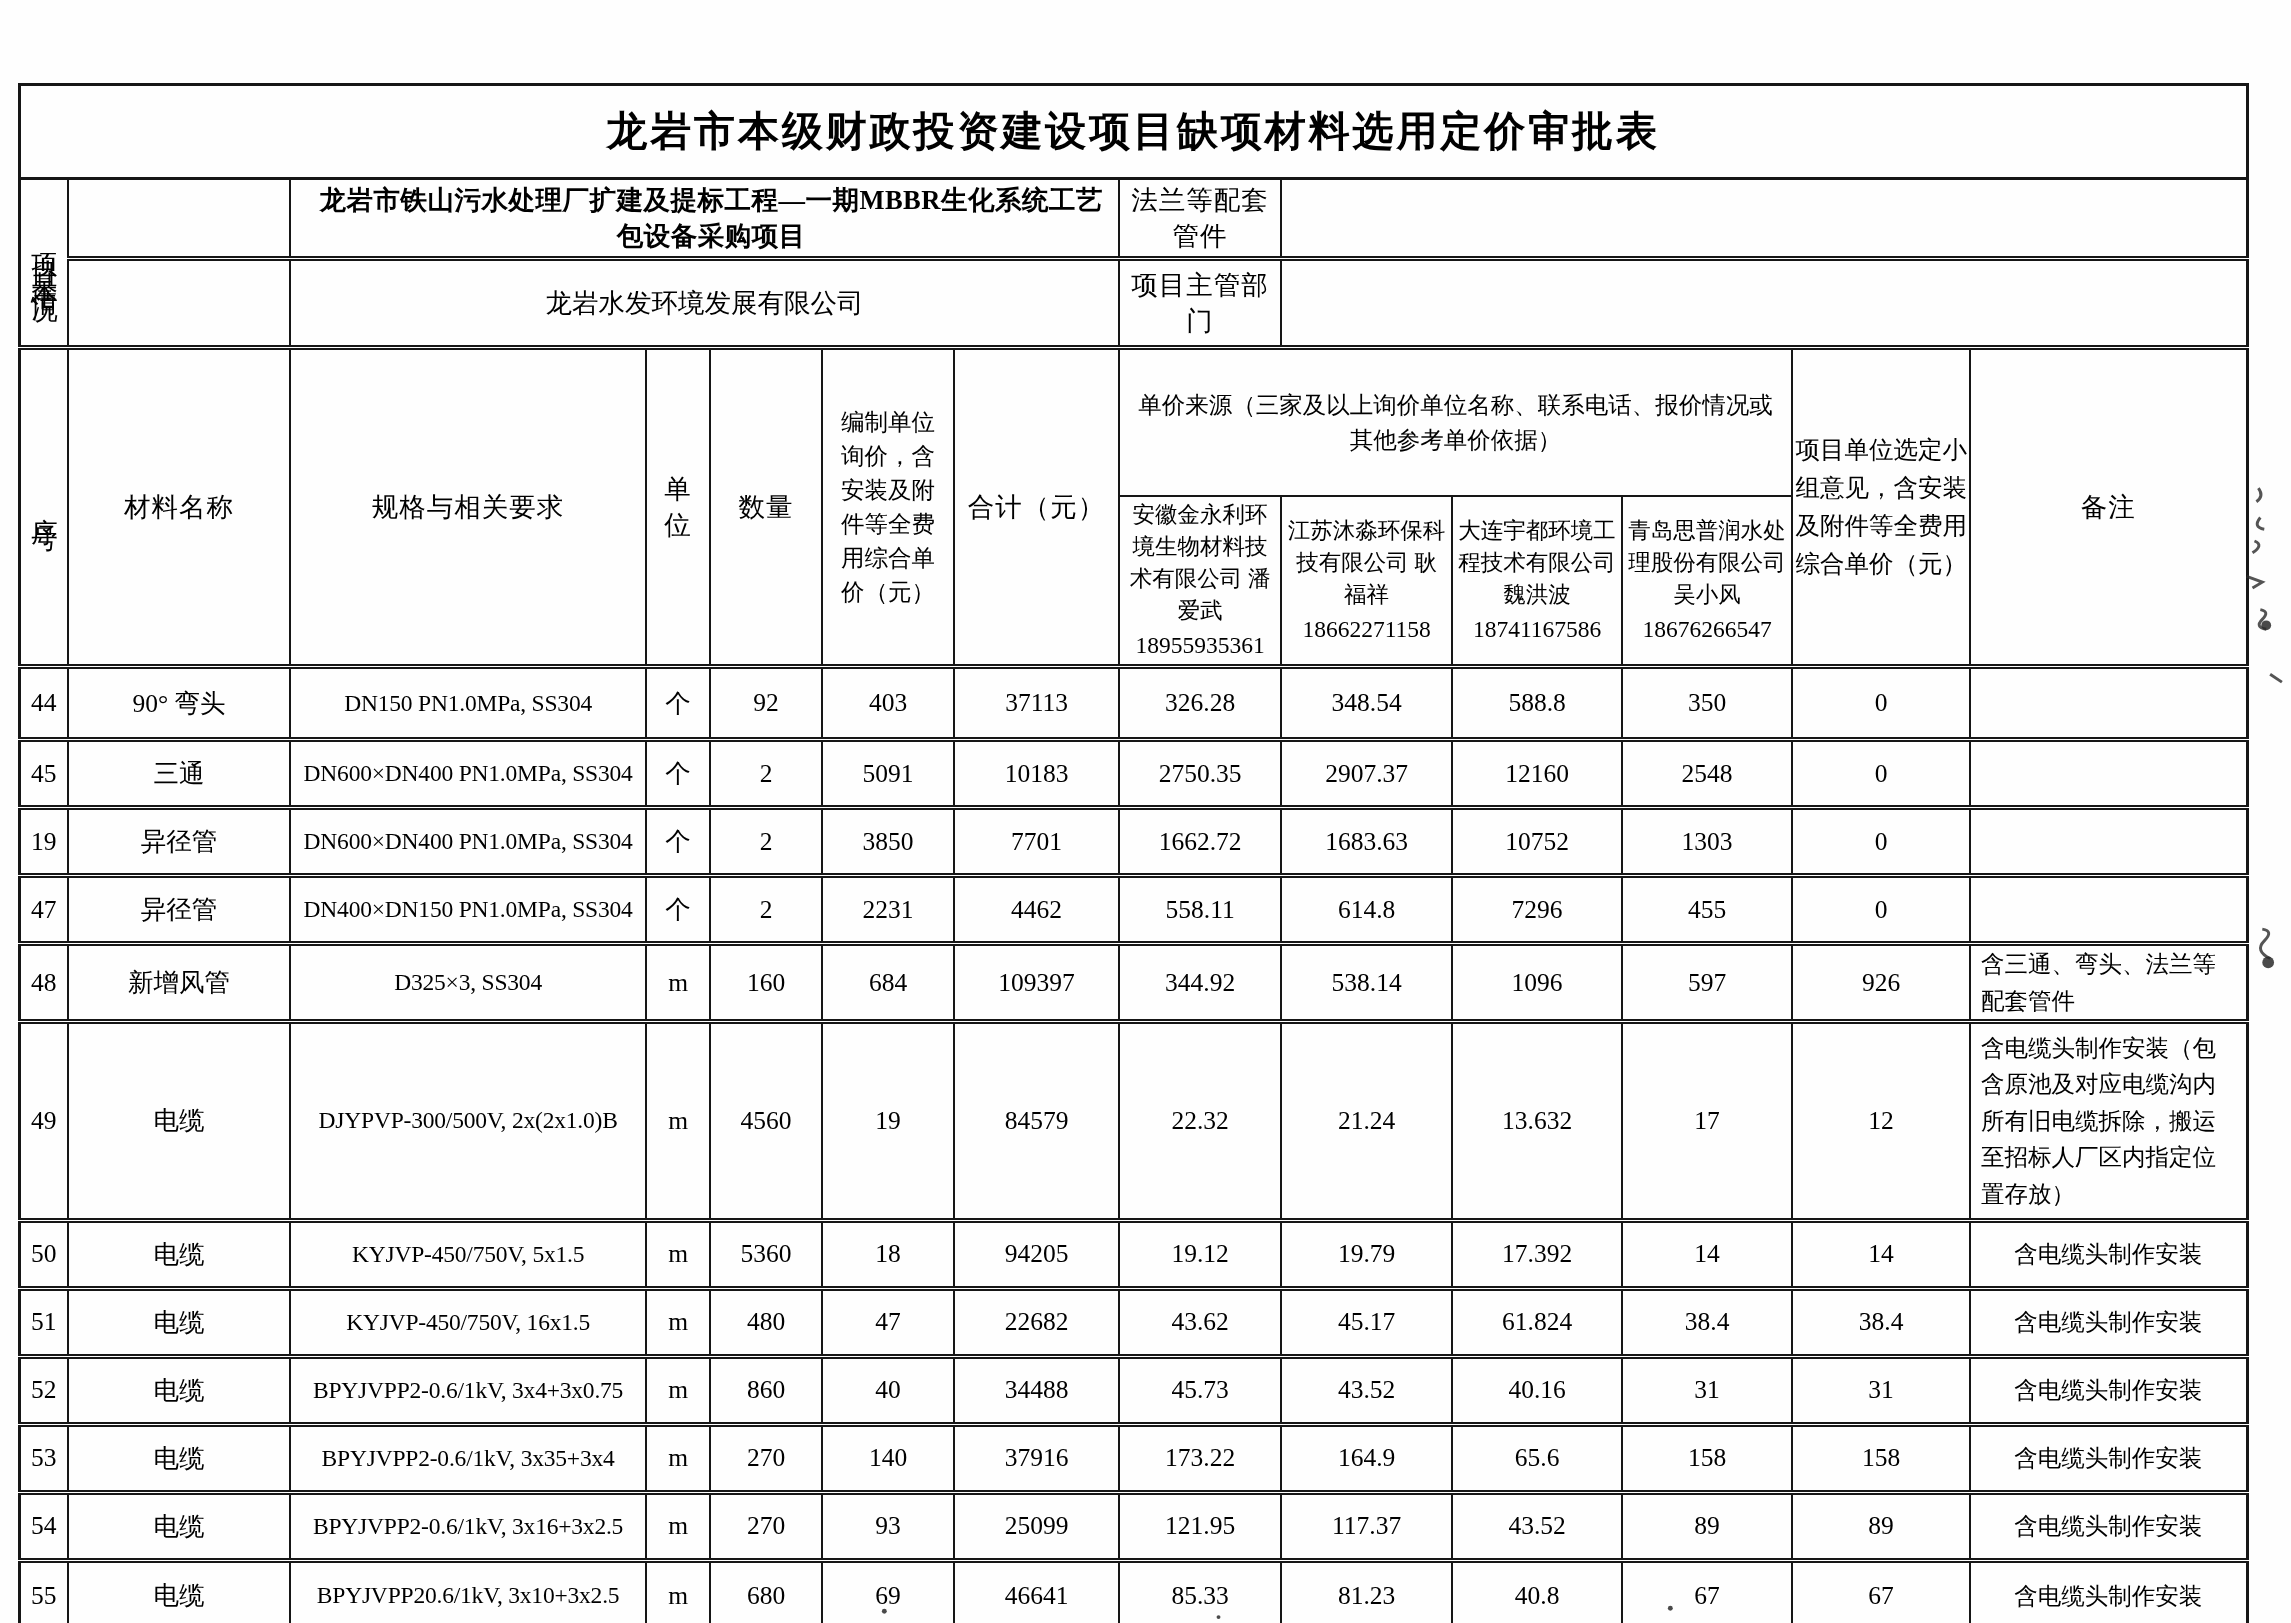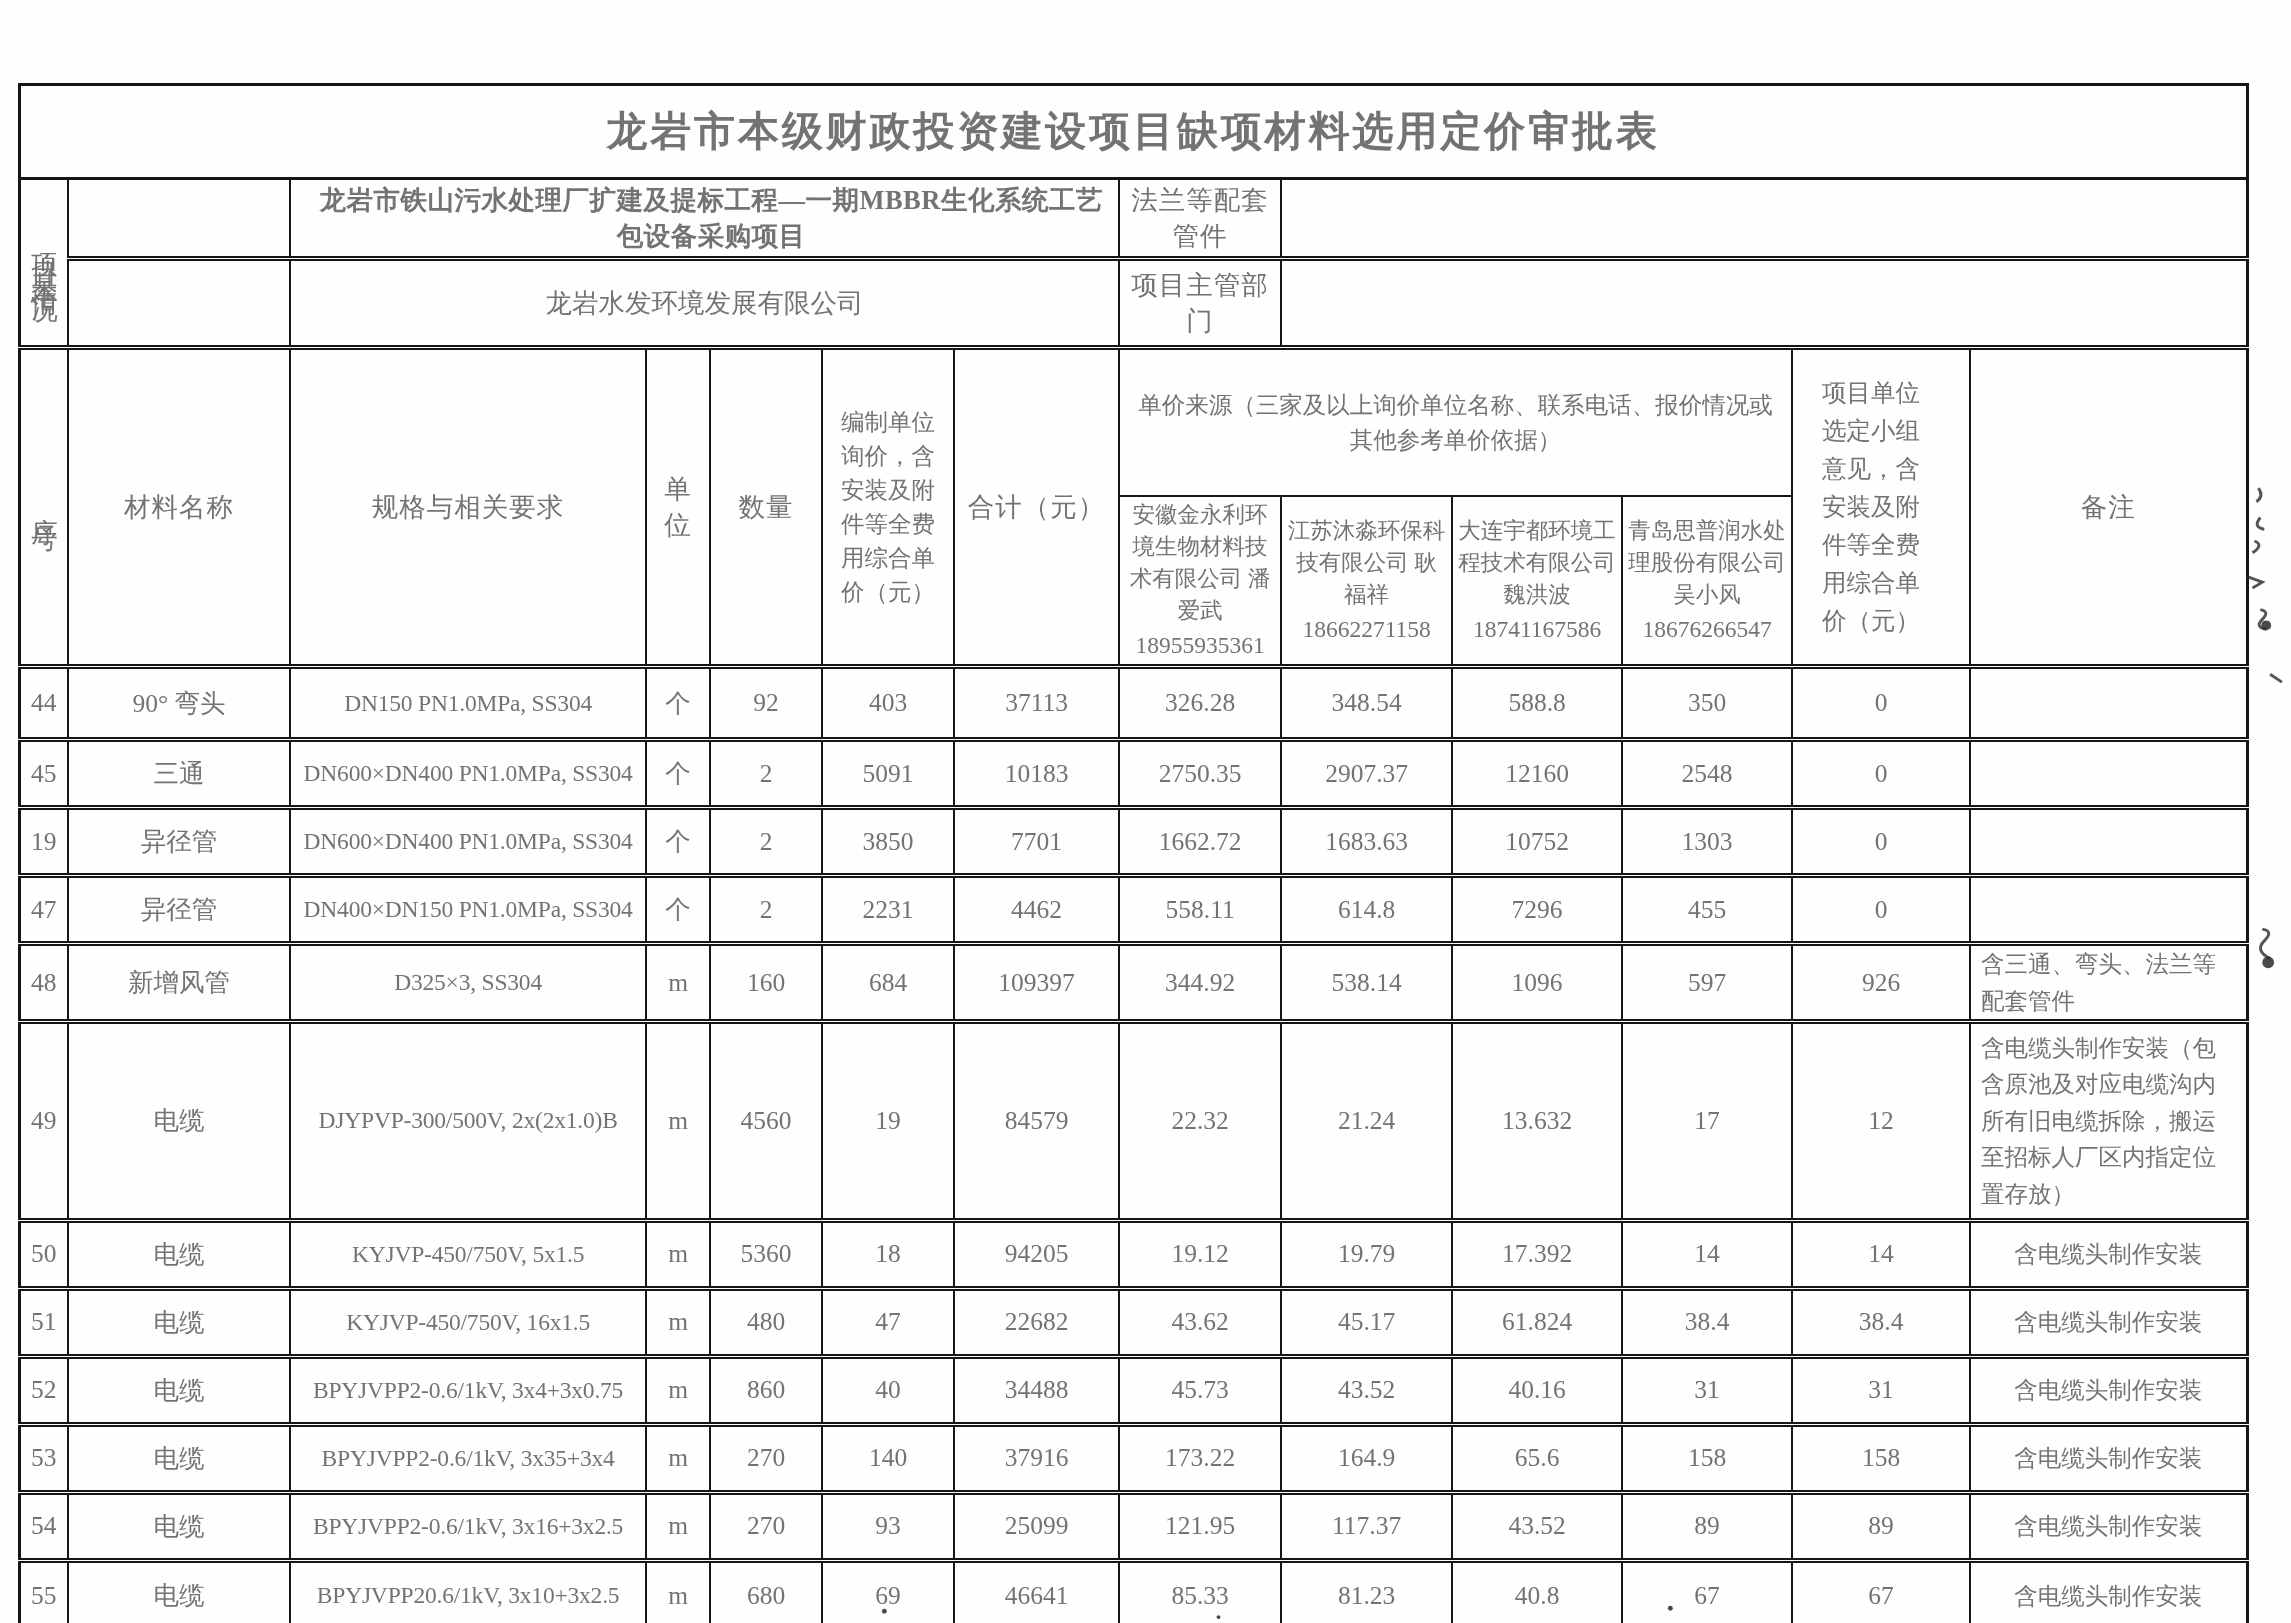--- a/index.html
+++ b/index.html
@@ -1,21 +1,21 @@
 <!DOCTYPE html>
 <html><head>
 <meta charset="utf-8">
 <style>
   html,body{margin:0;padding:0;background:#ffffff;}
   .page{
     position:relative;
     width:2292px;height:1623px;
     background:#fefefe;
     font-family:"Liberation Serif","DejaVu Serif",serif;
-    color:#737373;
+    color:#000000;
     overflow:hidden;
   }
   table.sheet{
     position:absolute;left:17.6px;top:83px;
     width:2227px;
     border-collapse:collapse;
     table-layout:fixed;
     border:3.9px solid #161616;
   }
   td{
@@ -48,21 +48,21 @@
     text-orientation:upright;
     letter-spacing:8.8px;
     font-size:26.5px;
     line-height:1.1;
   }
   .pname{font-size:26.5px;font-weight:bold;letter-spacing:0.5px;padding-left:17px;}
   .org{font-size:26.5px;}
   .flabel{font-size:26.5px;letter-spacing:1px;}
   .hcell{font-size:26.5px;letter-spacing:1px;}
   .hsmall{font-size:23.5px;line-height:1.45;padding:0 7.8px;}
-  .selhead{text-align:left;font-size:24.5px;line-height:1.55;padding:0 29px;}
+  .selhead{text-align:right;font-size:24.5px;line-height:1.55;padding:0 2px;}
   .vendor{font-size:22.5px;line-height:1.42;padding:2px 3.9px;}
   .vendor .phone{display:block;font-size:23.5px;margin-top:2px;}
   .spec{font-size:23.5px;letter-spacing:-0.2px;white-space:nowrap;}
   .num{font-size:25.5px;}
   .remark{font-size:23.5px;line-height:1.55;}
   .rl{text-align:left;padding:0 9.8px;}
   .footer{
     position:absolute;left:0;top:1535px;width:100%;
     text-align:center;
     font-size:29px;

